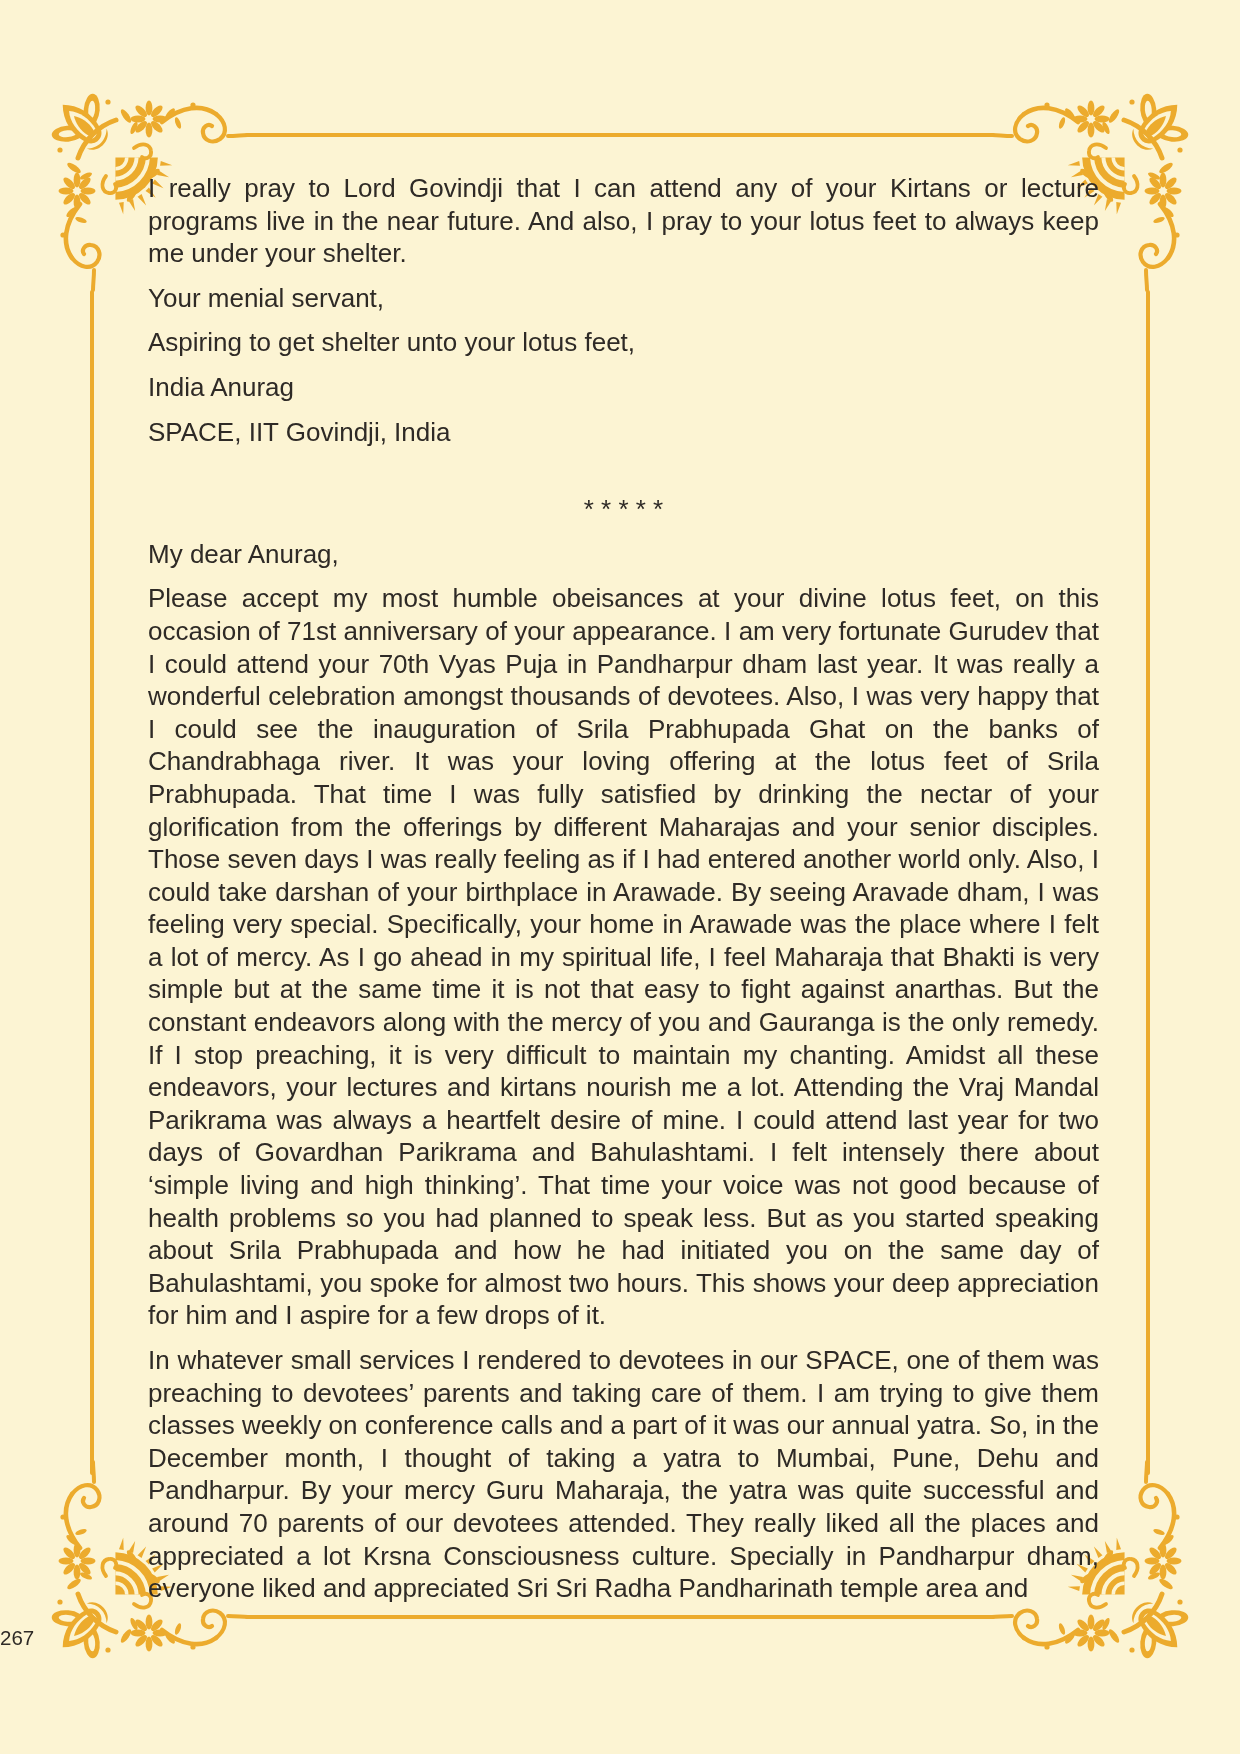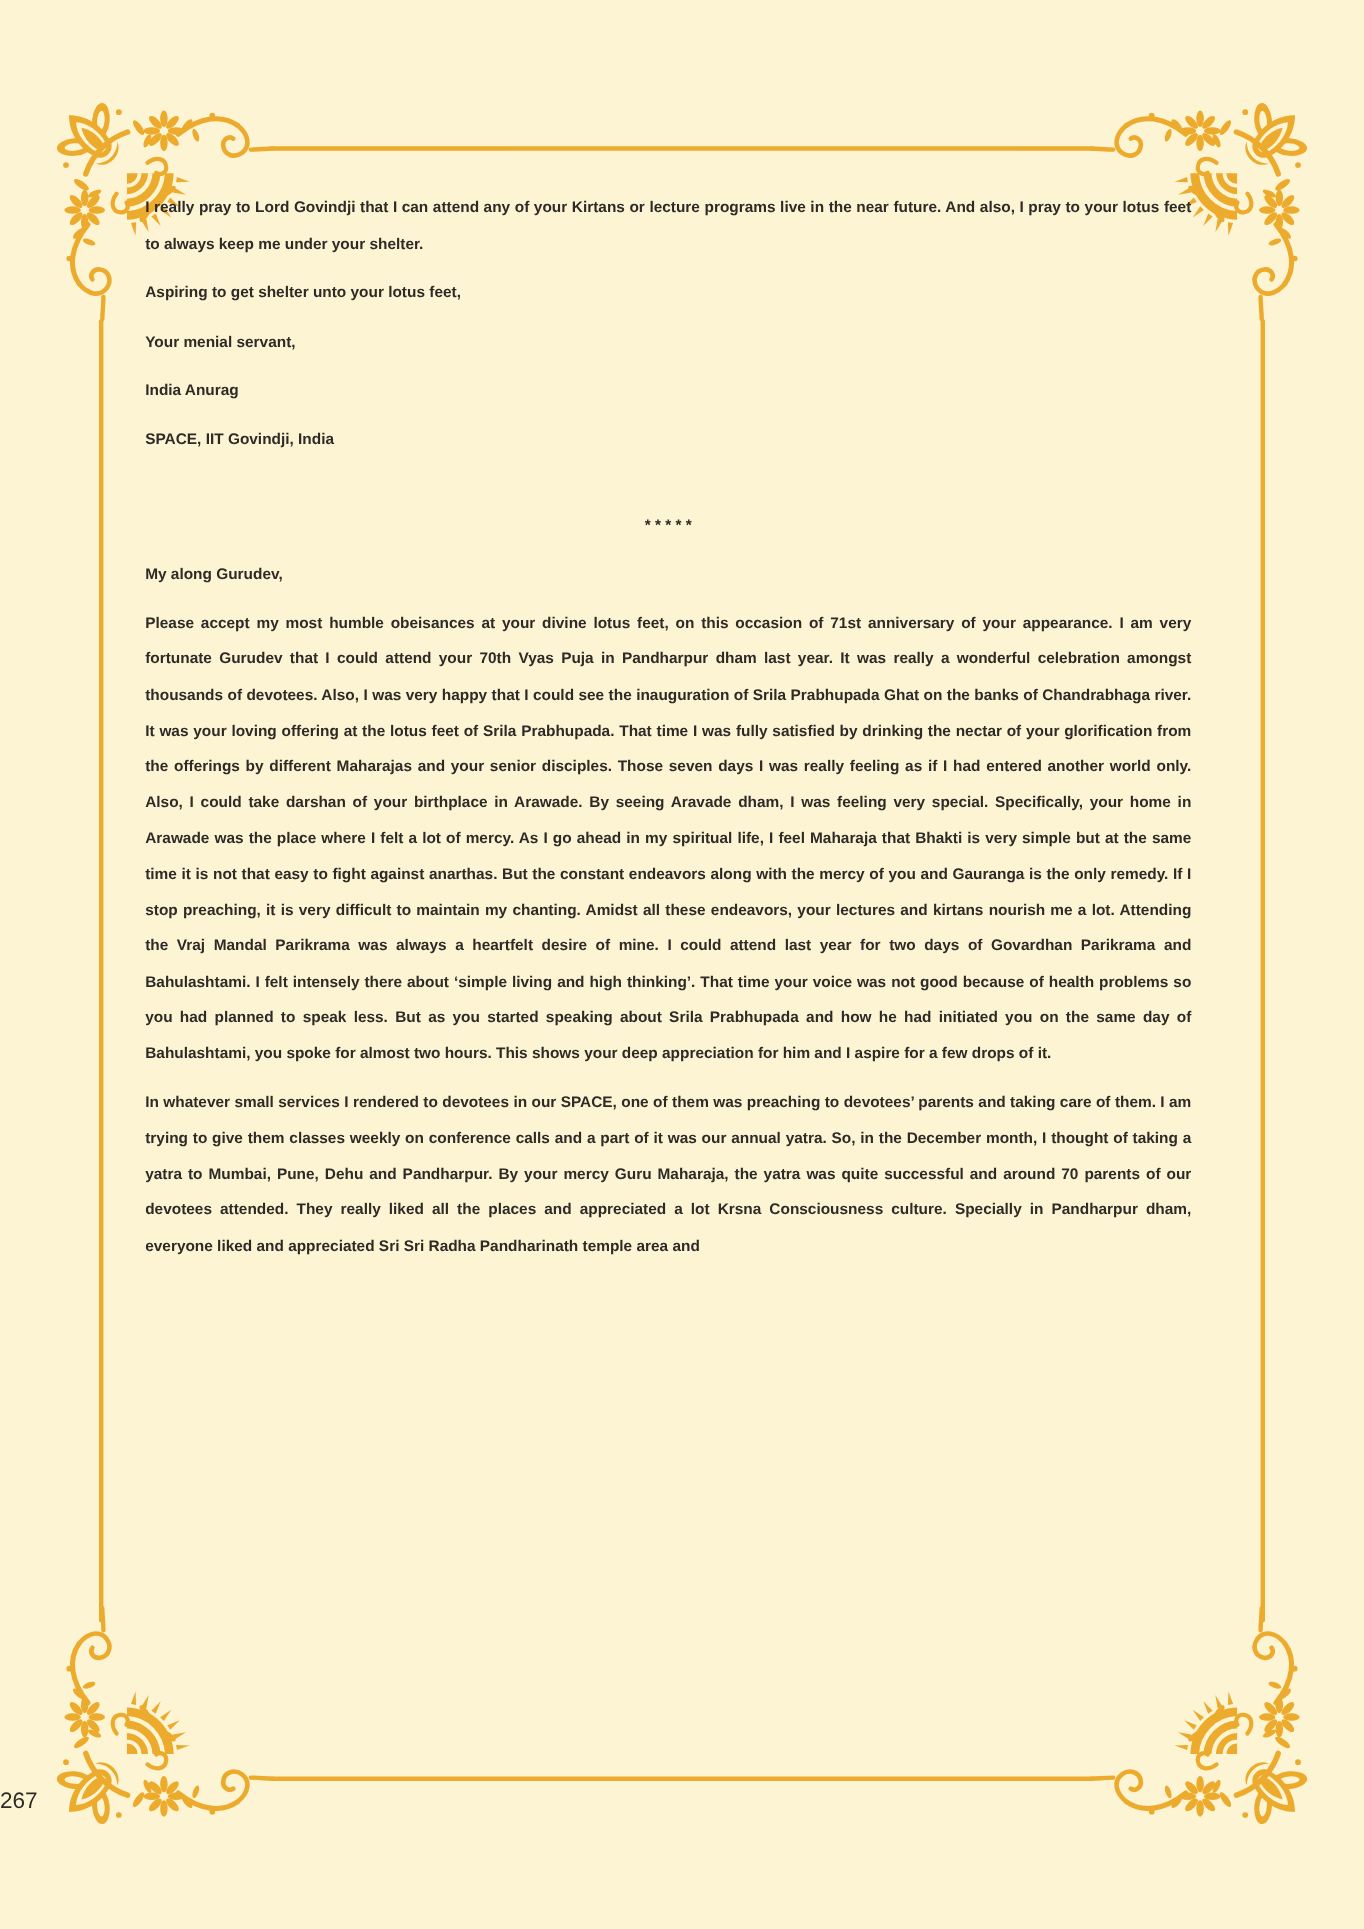--- a/index.html
+++ b/index.html
@@ -20,22 +20,22 @@
   .corner.bl{left:50px;top:1460px;transform:scaleY(-1);}
   .corner.br{left:990px;top:1460px;transform:scale(-1,-1);}
   .hline{position:absolute;left:245px;width:750px;height:4px;background:#ECAB2D;border-radius:2px;}
   .hline.top{top:133px;}
   .hline.bottom{top:1615px;}
   .vline{position:absolute;top:290px;height:1185px;width:4px;background:#ECAB2D;border-radius:2px;}
   .vline.left{left:90px;}
   .vline.right{left:1146px;}
   
   .content{
-    position:absolute;left:132px;top:172px;width:951px;
-    font-size:14px;line-height:32.6px;font-weight:bold;
+    position:absolute;left:148px;top:172px;width:951px;
+    font-size:26px;line-height:32.6px;
   }
   .content p{margin:0 0 12px 0;}
   .justify{text-align:justify;}
   .sep{text-align:center;margin-top:45px !important;}
   .page-number{
     position:absolute;left:0;top:1626px;width:100%;
     font-size:20.5px;
   }
 </style>
 </head>
@@ -133,25 +133,25 @@
   <svg class="corner br" viewBox="0 0 200 200">
       <use href="#ornament-g"></use>
     </svg>
   <div class="hline top"></div>
   <div class="hline bottom"></div>
   <div class="vline left"></div>
   <div class="vline right"></div>
 
   <div class="content">
     <p class="justify">I really pray to Lord Govindji that I can attend any of your Kirtans or lecture programs live in the near future. And also, I pray to your lotus feet to always keep me under your shelter.</p>
+    <p>Your menial servant,</p>
     <p>Aspiring to get shelter unto your lotus feet,</p>
-    <p>Your menial servant,</p>
     <p>India Anurag</p>
     <p>SPACE, IIT Govindji, India</p>
     <p class="sep">* * * * *</p>
-    <p>My along Gurudev,</p>
+    <p>My dear Anurag,</p>
     <p class="justify">Please accept my most humble obeisances at your divine lotus feet, on this occasion of 71st anniversary of your appearance. I am very fortunate Gurudev that I could attend your 70th Vyas Puja in Pandharpur dham last year. It was really a wonderful celebration amongst thousands of devotees. Also, I was very happy that I could see the inauguration of Srila Prabhupada Ghat on the banks of Chandrabhaga river. It was your loving offering at the lotus feet of Srila Prabhupada. That time I was fully satisfied by drinking the nectar of your glorification from the offerings by different Maharajas and your senior disciples. Those seven days I was really feeling as if I had entered another world only. Also, I could take darshan of your birthplace in Arawade. By seeing Aravade dham, I was feeling very special. Specifically, your home in Arawade was the place where I felt a lot of mercy. As I go ahead in my spiritual life, I feel Maharaja that Bhakti is very simple but at the same time it is not that easy to fight against anarthas. But the constant endeavors along with the mercy of you and Gauranga is the only remedy. If I stop preaching, it is very difficult to maintain my chanting. Amidst all these endeavors, your lectures and kirtans nourish me a lot. Attending the Vraj Mandal Parikrama was always a heartfelt desire of mine. I could attend last year for two days of Govardhan Parikrama and Bahulashtami. I felt intensely there about ‘simple living and high thinking’. That time your voice was not good because of health problems so you had planned to speak less. But as you started speaking about Srila Prabhupada and how he had initiated you on the same day of Bahulashtami, you spoke for almost two hours. This shows your deep appreciation for him and I aspire for a few drops of it.</p>
     <p class="justify">In whatever small services I rendered to devotees in our SPACE, one of them was preaching to devotees’ parents and taking care of them. I am trying to give them classes weekly on conference calls and a part of it was our annual yatra. So, in the December month, I thought of taking a yatra to Mumbai, Pune, Dehu and Pandharpur. By your mercy Guru Maharaja, the yatra was quite successful and around 70 parents of our devotees attended. They really liked all the places and appreciated a lot Krsna Consciousness culture. Specially in Pandharpur dham, everyone liked and appreciated Sri Sri Radha Pandharinath temple area and</p>
   </div>
 
   <div class="page-number">267</div>
 
 </div>
 
 </body></html>

